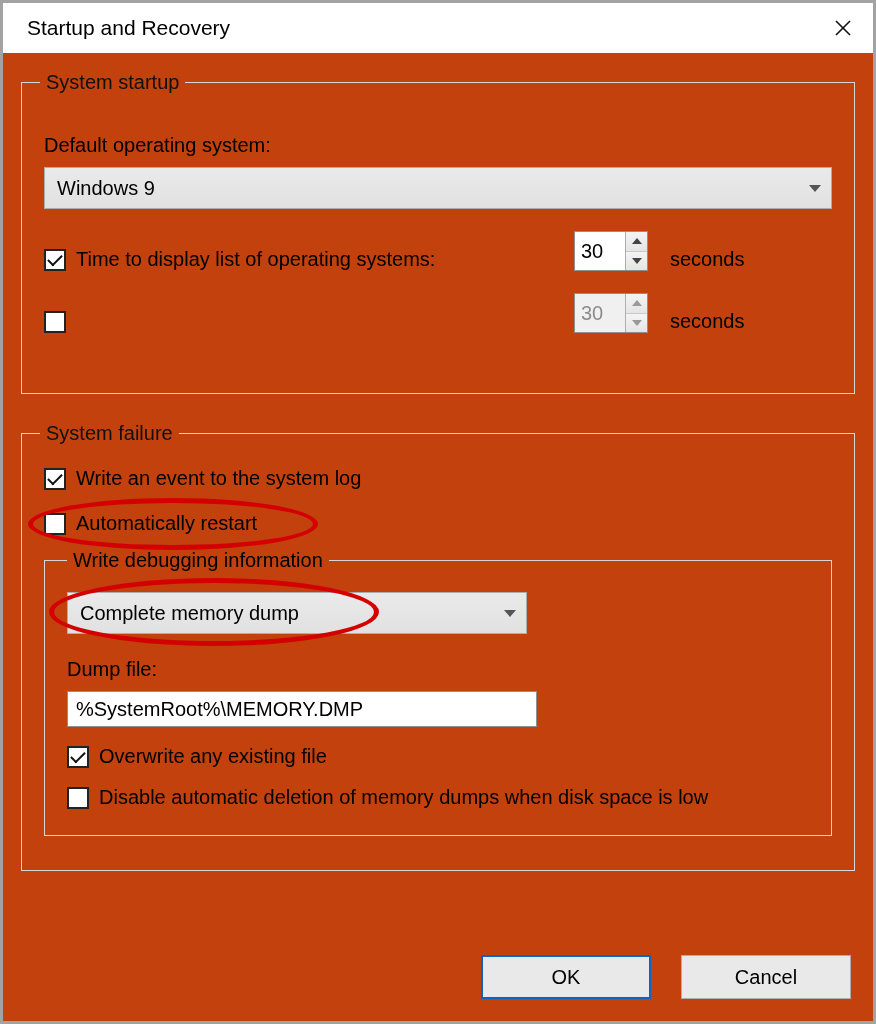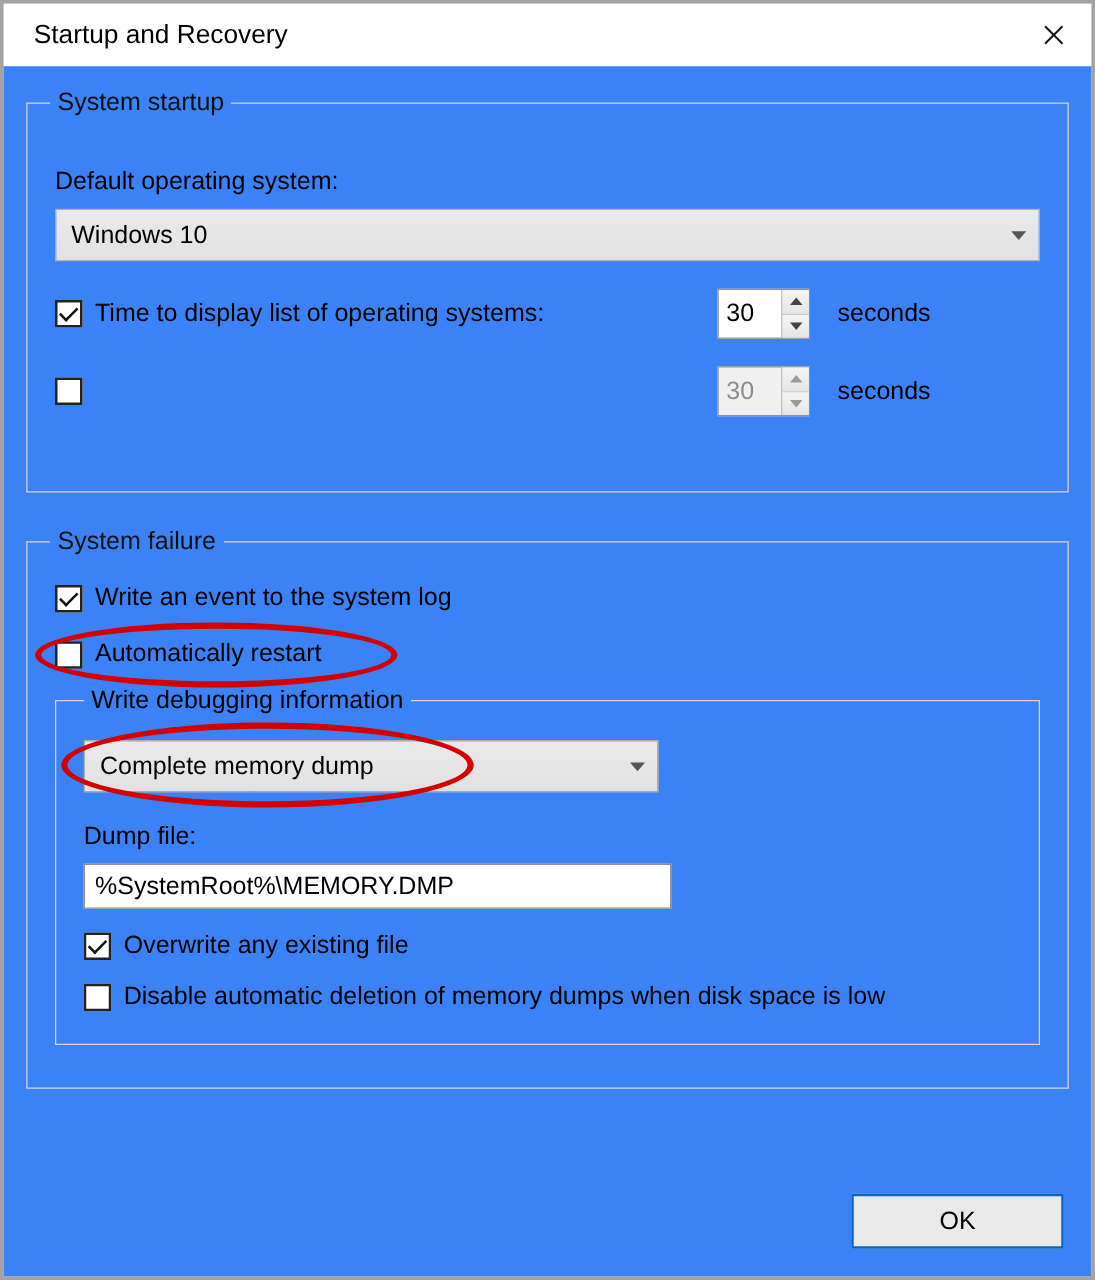--- a/index.html
+++ b/index.html
@@ -29,21 +29,21 @@
     font-size: 21px;
   }
   .close-btn {
     width: 40px; height: 40px;
     display: flex; align-items: center; justify-content: center;
     font-size: 22px;
     color: #111;
     user-select: none;
   }
   .body {
-    background: #3b82f6;
+    background: #c2410c;
     padding: 18px 18px 18px 18px;
     height: calc(1024px - 56px);
     position: relative;
   }
   fieldset.group {
     border: 1px solid #d6d6d6;
     margin: 0 0 28px 0;
     padding: 18px 22px 34px 22px;
     position: relative;
   }
@@ -69,21 +69,21 @@
     width: 460px;
   }
   .chev {
     width: 0; height: 0;
     border-left: 6px solid transparent;
     border-right: 6px solid transparent;
     border-top: 7px solid #555;
   }
   .opt-row {
     display: flex;
-    align-items: center;
+    align-items: flex-end;
     gap: 10px;
     margin-top: 22px;
   }
   .opt-row .lhs {
     display: flex;
     align-items: center;
     gap: 10px;
     flex: 0 0 520px;
   }
   .chk {
@@ -219,21 +219,21 @@
     </div>
   </div>
 
   <div class="body">
 
     <fieldset class="group" style="padding-bottom:60px;">
       <legend>System startup</legend>
 
       <div class="label-row">Default operating system:</div>
       <div class="select">
-        <span>Windows 10</span>
+        <span>Windows 9</span>
         <span class="chev"></span>
       </div>
 
       <div class="opt-row">
         <div class="lhs">
           <span class="chk checked"></span>
           <span class="chk-label">Time to display list of operating systems:</span>
         </div>
         <div class="spinbox">
           <input value="30" style="">
@@ -305,16 +305,19 @@
           <span class="chk"></span>
           <span class="chk-label">Disable automatic deletion of memory dumps when disk space is low</span>
         </div>
       </fieldset>
     </fieldset>
 
     <div class="buttons">
       <div class="btn primary">
         <span>OK</span>
       </div>
+      <div class="btn">
+        <span>Cancel</span>
+      </div>
     </div>
 
   </div>
 </div>
 
 </body></html>

